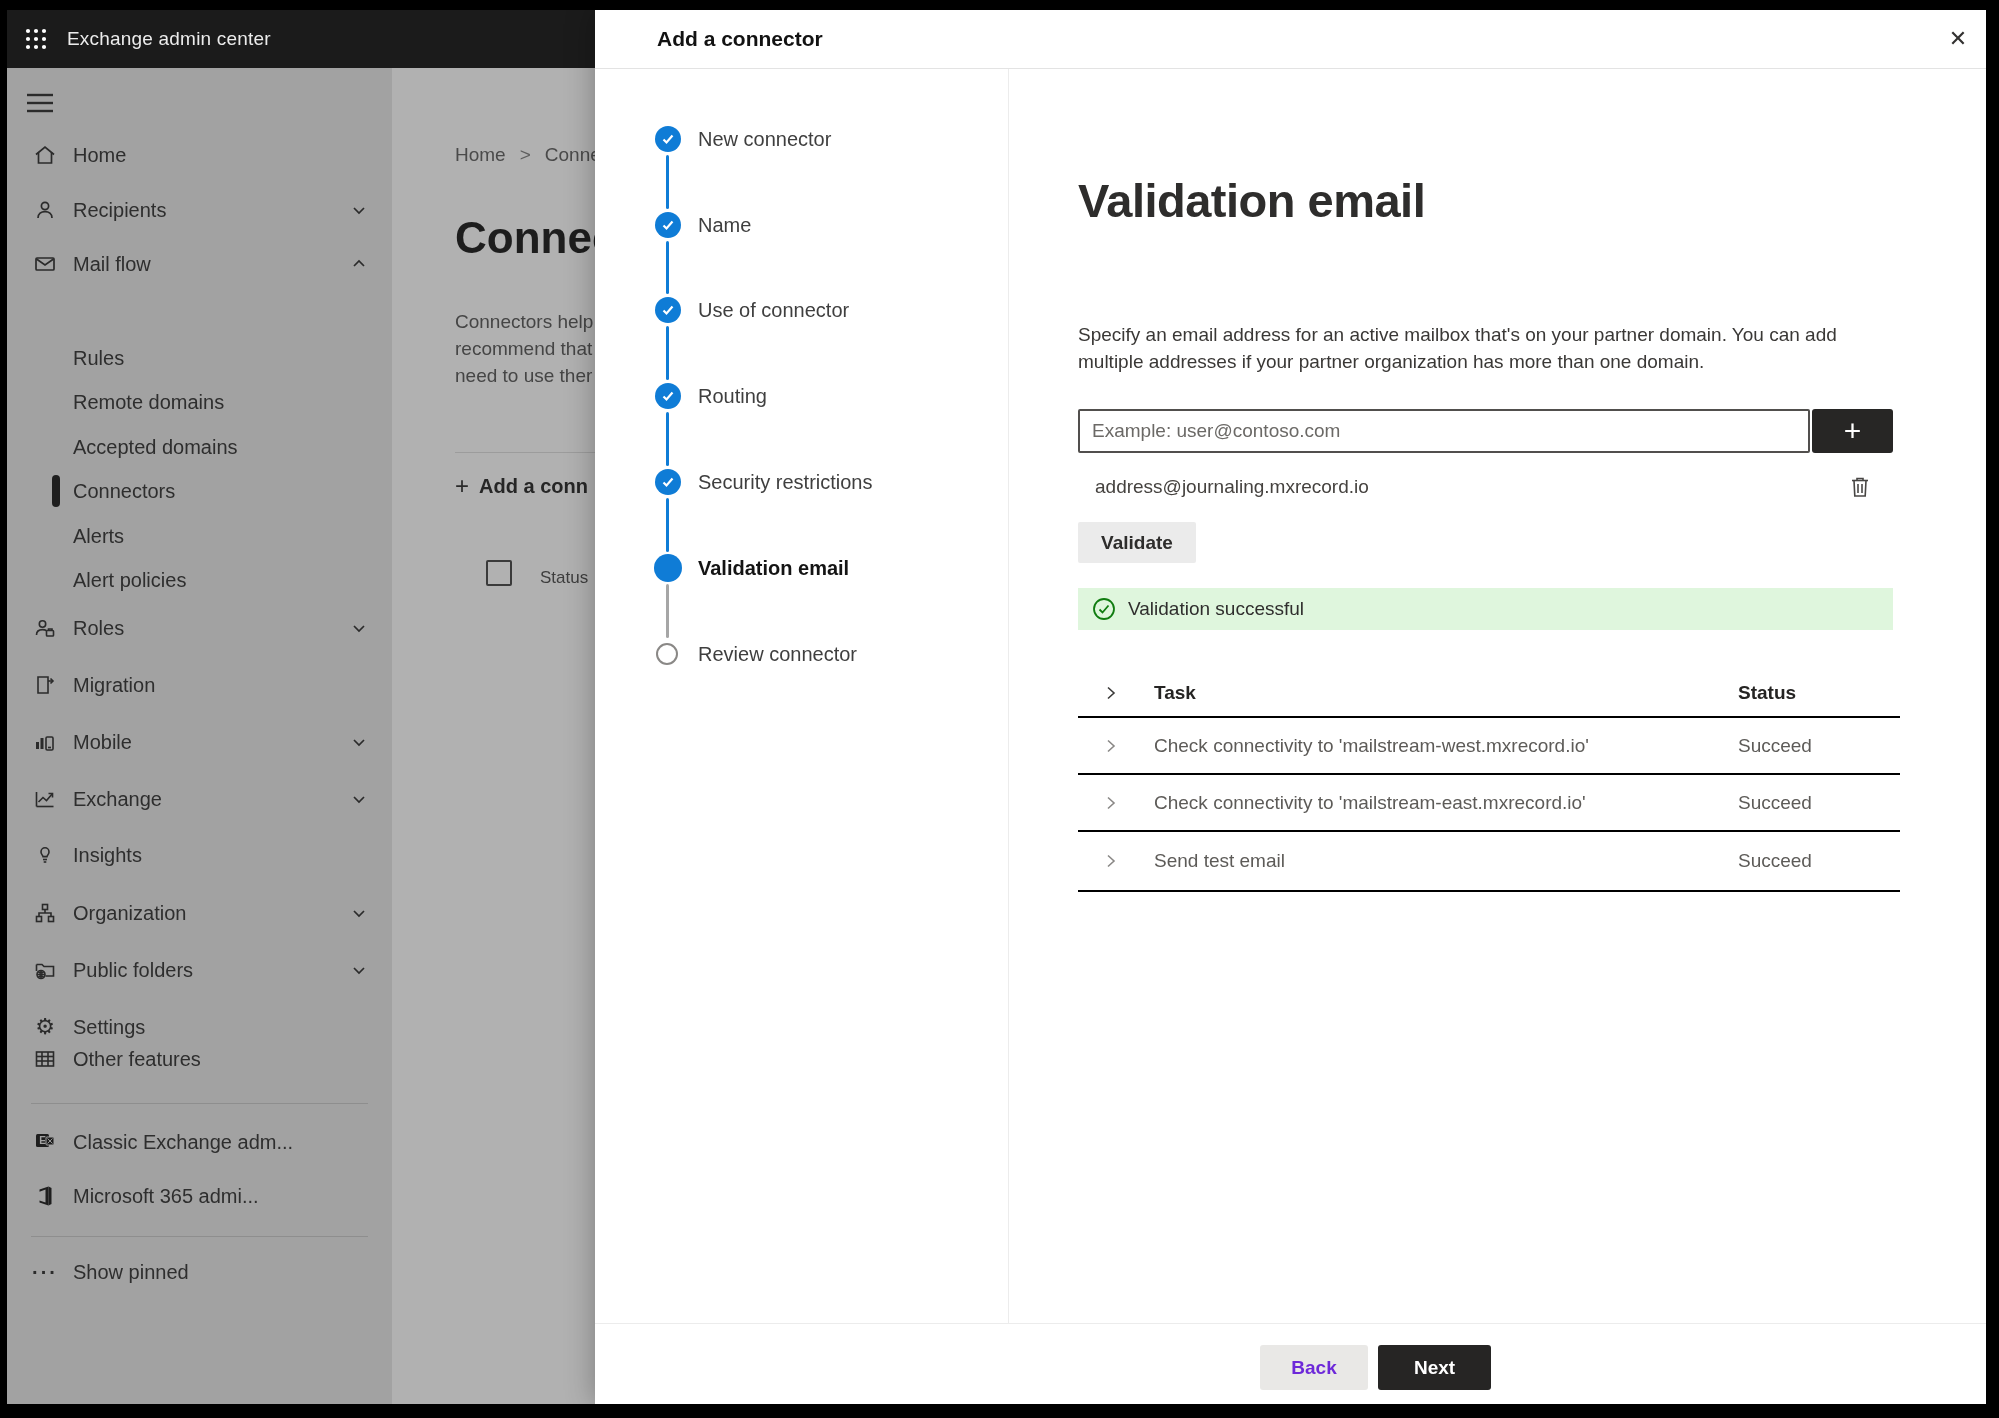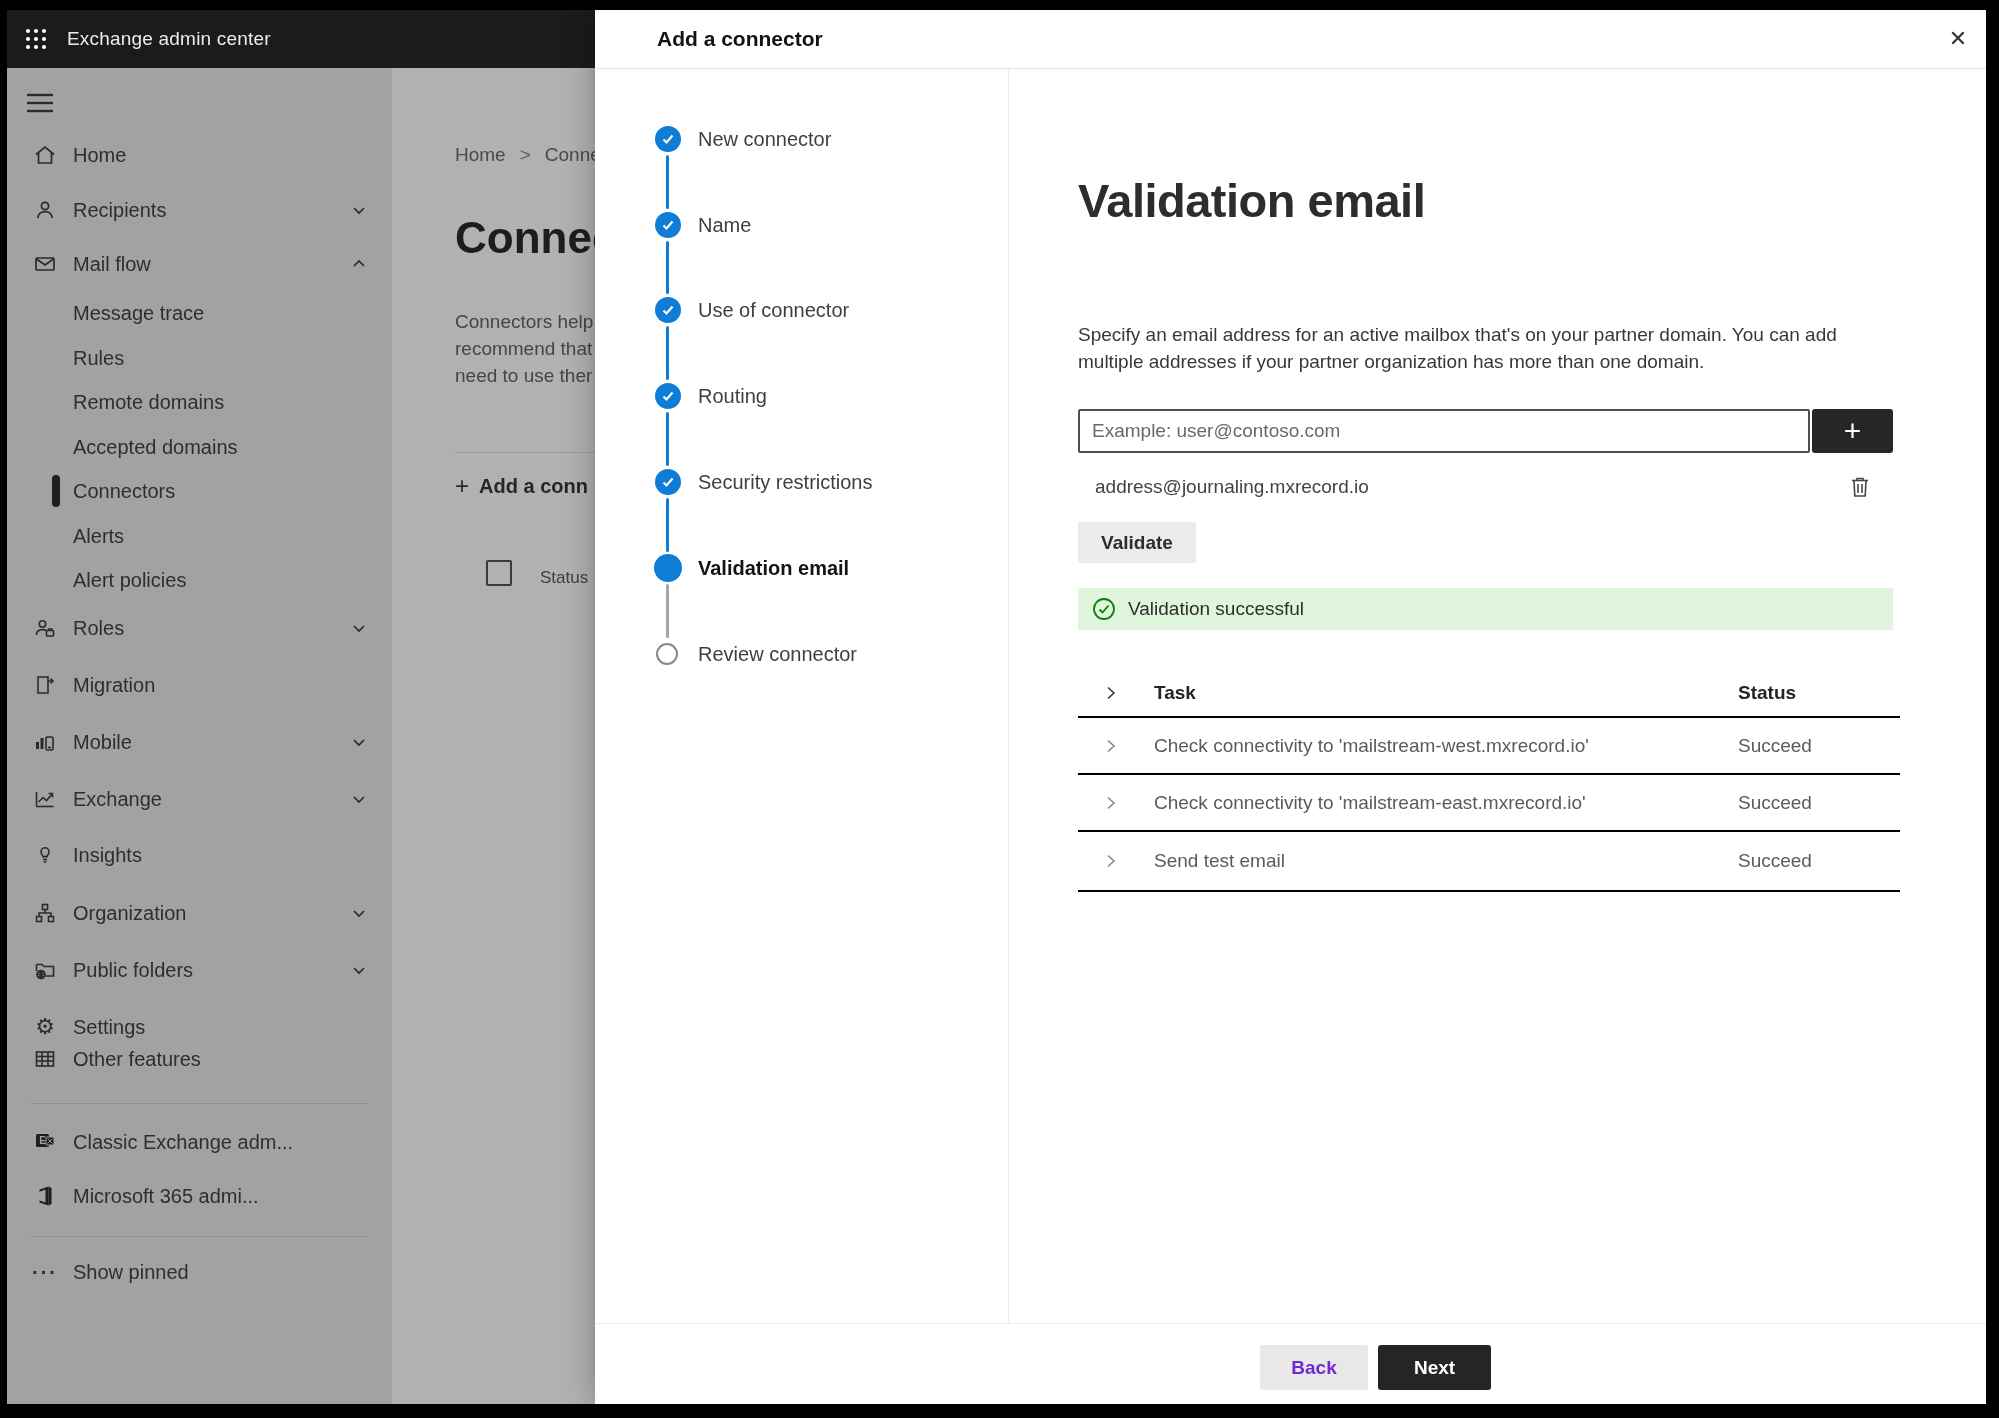--- a/index.html
+++ b/index.html
@@ -154,23 +154,20 @@
             </svg>
           </span>
       <span class="lbl">Mail flow</span>
       <span class="chev">
             <svg width="18" height="18" viewBox="0 0 18 18" fill="none" stroke="#2b2b2b" stroke-width="1.7">
               <polyline points="4,11 9,6 14,11"></polyline>
             </svg>
           </span>
     </div>
 
-    <div class="nav-row" style="top:223px">
-      <span class="lbl">Message trace</span>
-    </div>
     <div class="nav-row" style="top:268px">
       <span class="lbl">Rules</span>
     </div>
     <div class="nav-row" style="top:312px">
       <span class="lbl">Remote domains</span>
     </div>
     <div class="nav-row" style="top:357px">
       <span class="lbl">Accepted domains</span>
     </div>
     <div class="nav-row" style="top:401px">

